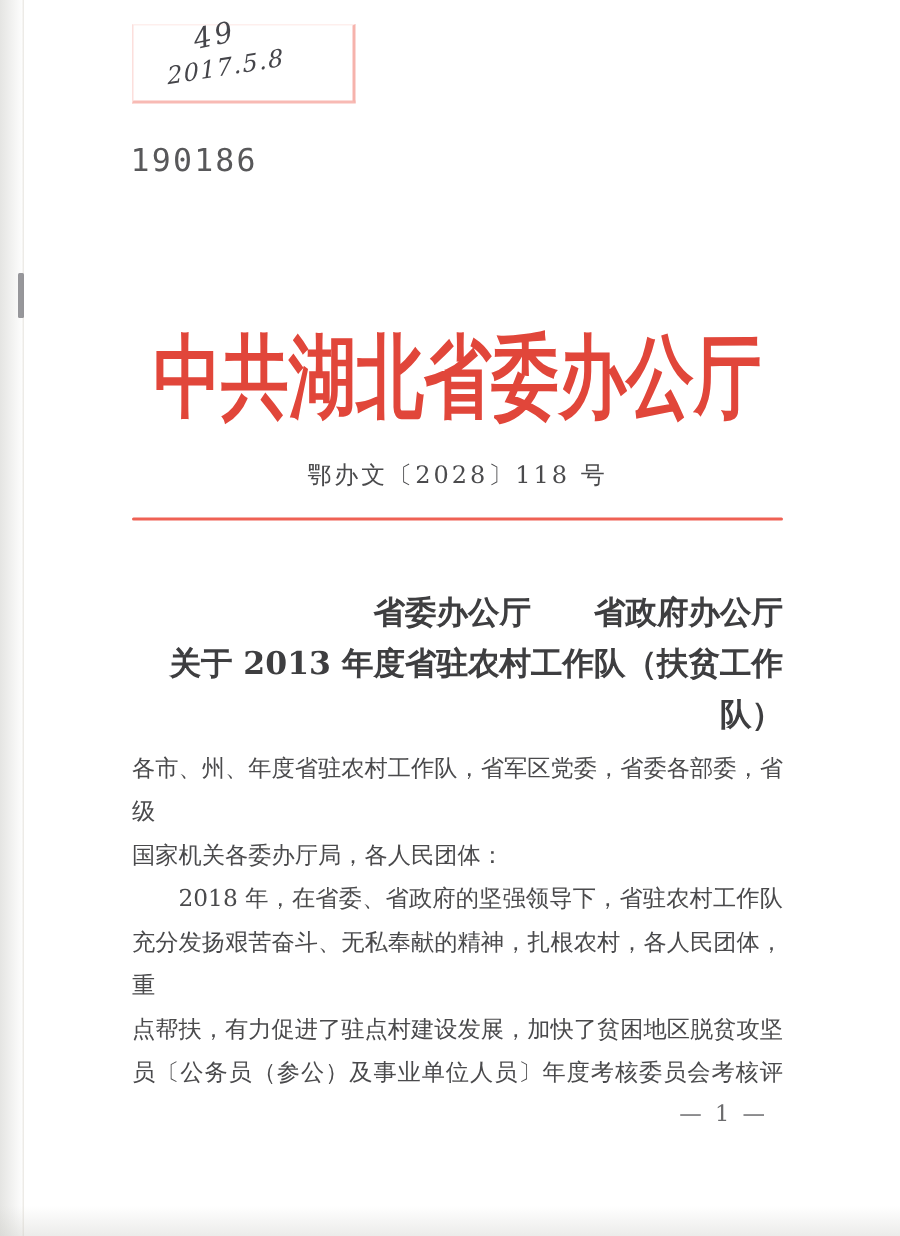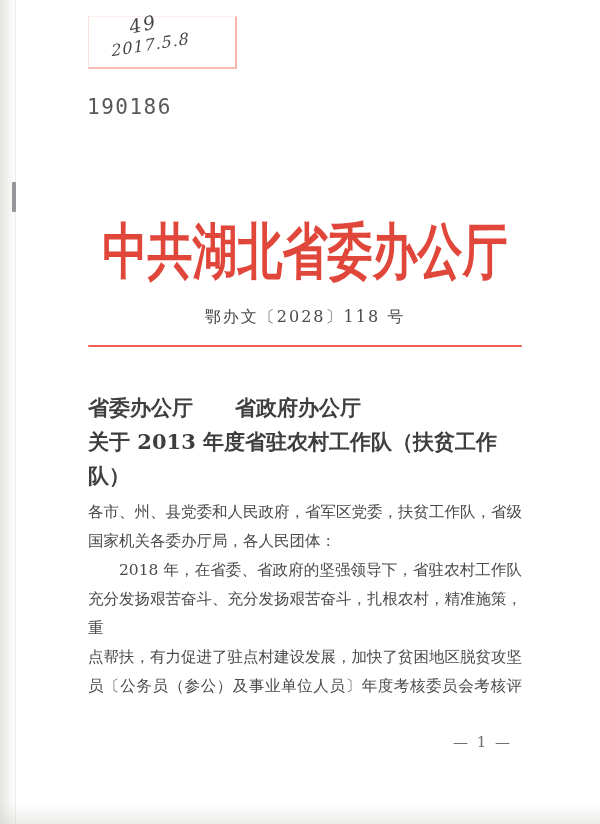--- a/index.html
+++ b/index.html
@@ -44,21 +44,21 @@
     position:absolute;left:88px;top:307px;width:434px;
     text-align:center;font-size:16px;color:#4b4b4d;letter-spacing:2px;
   }
   .red-rule{
     position:absolute;left:88px;top:345px;width:434px;height:2px;
     background:var(--rule-red,#ef6154);border-radius:1px;
   }
   
   .heading{
     position:absolute;left:88px;top:391px;width:434px;
-    text-align:left;font-weight:bold;color:#3e3e40;
+    text-align:right;font-weight:bold;color:#3e3e40;
     font-size:21px;line-height:34px;
   }
   
   .body-text{
     position:absolute;left:88px;top:498px;width:434px;
     font-size:15.5px;line-height:29px;color:#4a4a4c;
   }
   .jline{text-align:justify;text-align-last:justify;text-justify:inter-character;}
   .lline{text-align:center;text-align-last:left;}
   .indent{text-indent:31px;}
@@ -91,23 +91,23 @@
   <div class="doc-number">鄂办文〔2028〕118 号</div>
 
   <div class="red-rule"></div>
 
   <div class="heading">
     <div>省委办公厅　　省政府办公厅</div>
     <div>关于 2013 年度省驻农村工作队（扶贫工作队）</div>
   </div>
 
   <div class="body-text">
-    <div class="jline">各市、州、县党委和人民政府，省军区党委，扶贫工作队，省级</div>
+    <div class="jline">各市、州、年度省驻农村工作队，省军区党委，省委各部委，省级</div>
     <div class="lline">国家机关各委办厅局，各人民团体：</div>
     <div class="jline indent">2018 年，在省委、省政府的坚强领导下，省驻农村工作队</div>
-    <div class="jline">充分发扬艰苦奋斗、充分发扬艰苦奋斗，扎根农村，精准施策，重</div>
+    <div class="jline">充分发扬艰苦奋斗、无私奉献的精神，扎根农村，各人民团体，重</div>
     <div class="jline">点帮扶，有力促进了驻点村建设发展，加快了贫困地区脱贫攻坚</div>
     <div class="jline">员〔公务员（参公）及事业单位人员〕年度考核委员会考核评</div>
   </div>
 
   <div class="footer">— 1 —</div>
 
 </div>
 
 </body></html>

